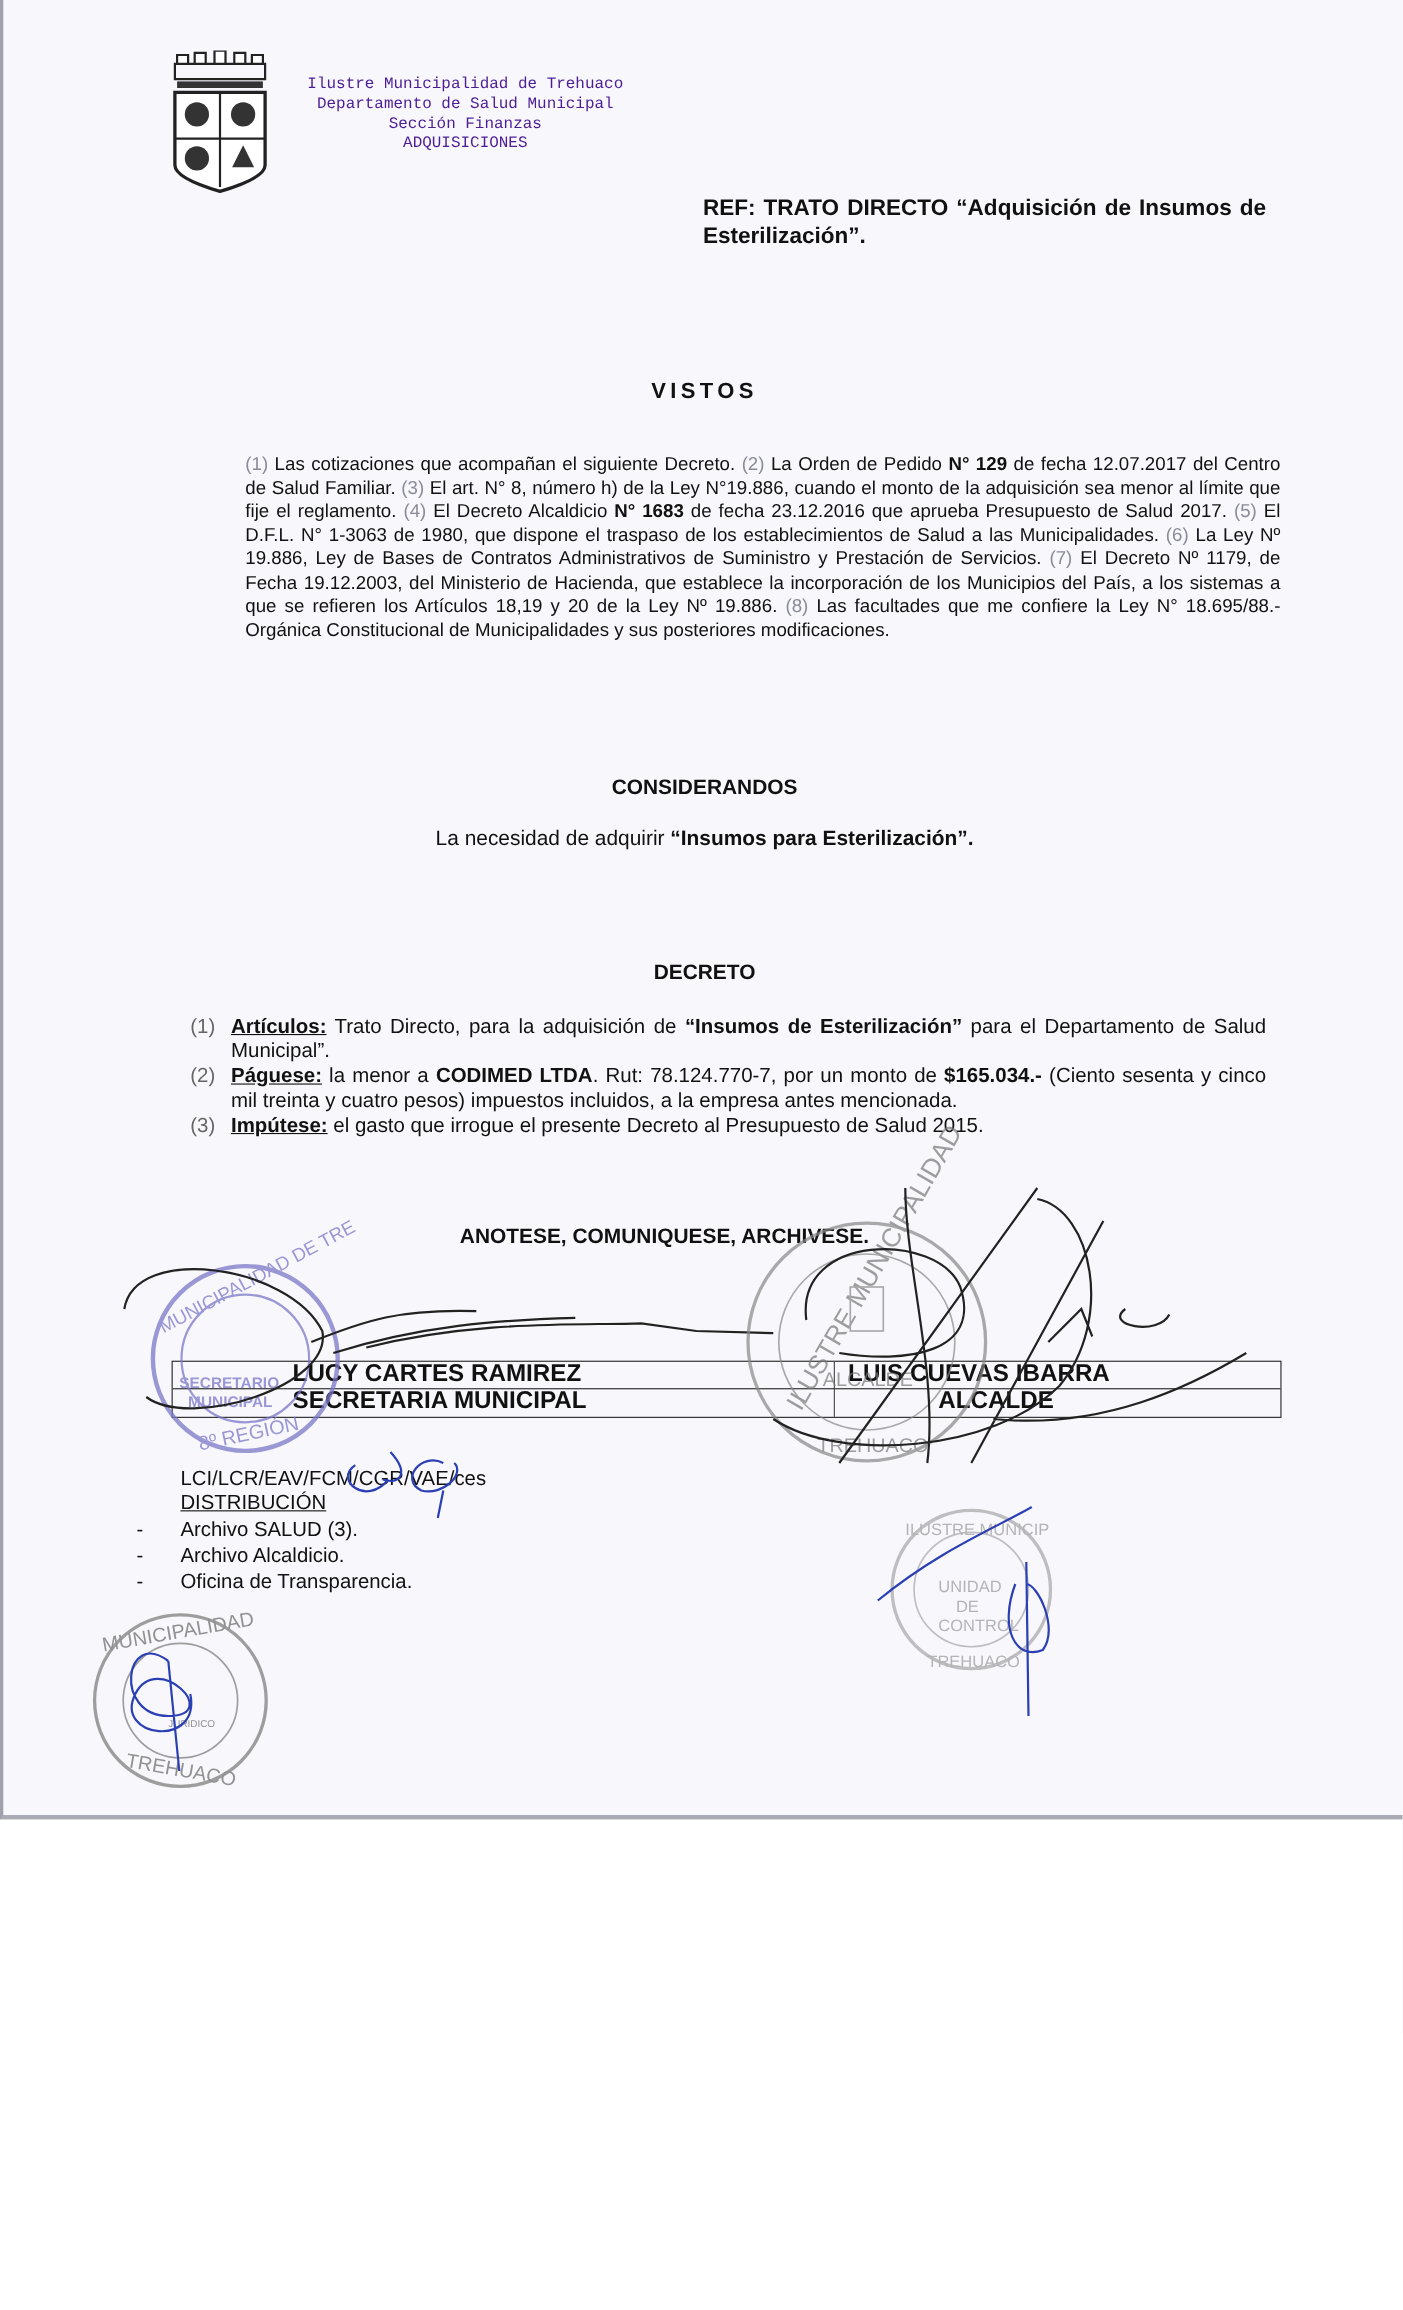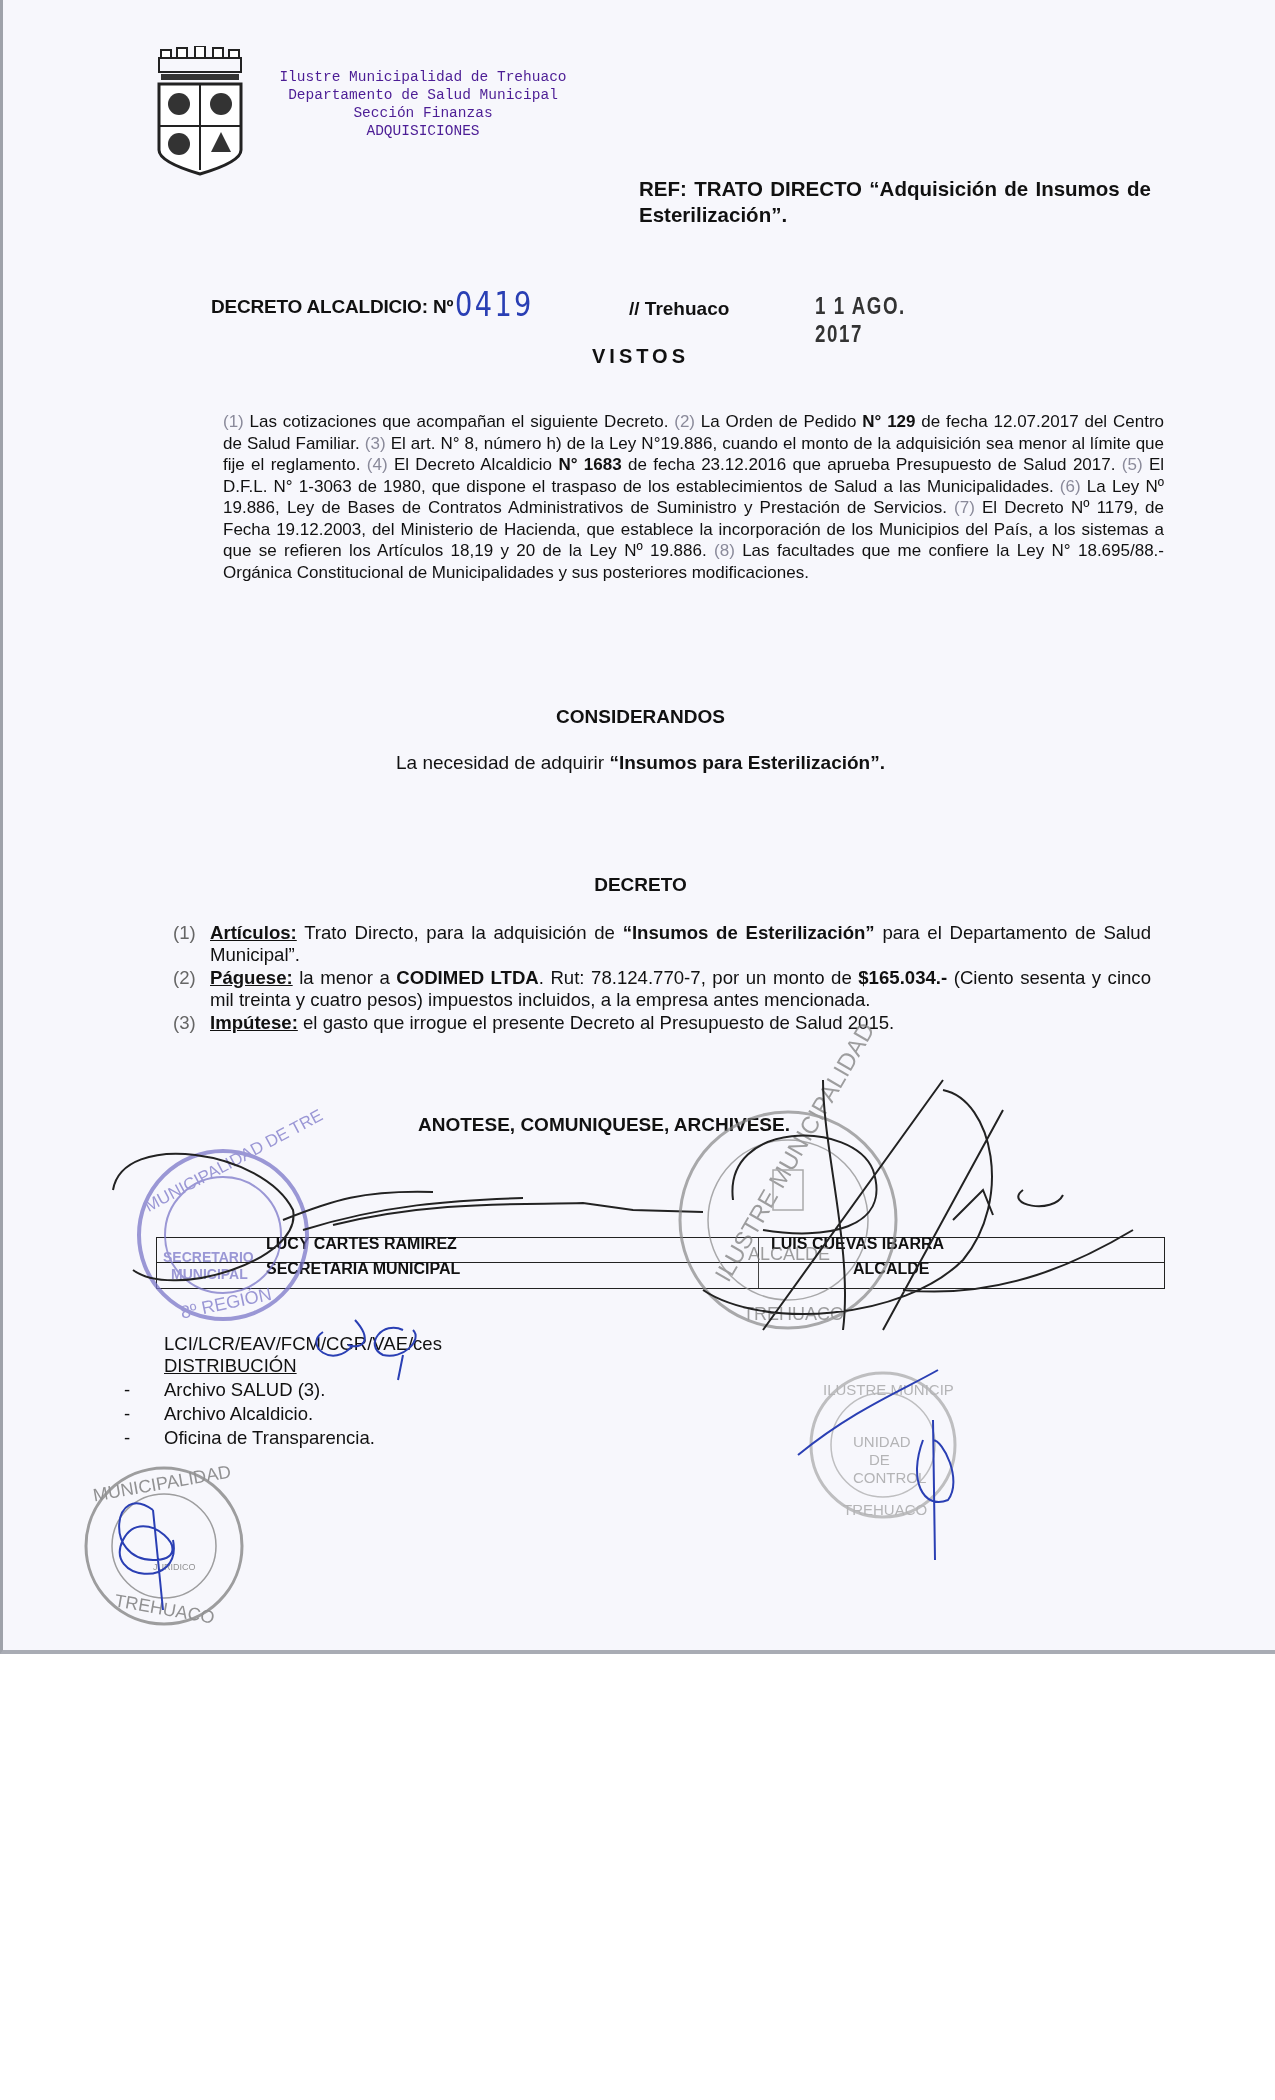--- a/index.html
+++ b/index.html
@@ -61,21 +61,21 @@
     .decreto-items .kw { font-weight: bold; text-decoration: underline; }
     b { font-weight: bold; }
     .anotese { position: absolute; left: 415px; top: 1114px; font-weight: bold; font-size: 19px; }
     .sig-table {
       position: absolute; left: 153px; top: 1237px; width: 1007px; height: 50px;
       border-top: 1.5px solid #222; border-bottom: 1.5px solid #222;
       border-left: 1.5px solid #222; border-right: 1.5px solid #222;
     }
     .sig-table .mid { position: absolute; left: 0; right: 0; top: 24px; border-top: 1.5px solid #222; }
     .sig-table .div { position: absolute; left: 601px; top: 0; bottom: 0; border-left: 1px solid #444; }
-    .sig-name, .sig-role { position: absolute; font-weight: bold; font-size: 16px; }
+    .sig-name, .sig-role { position: absolute; font-weight: bold; font-size: 22px; }
     .sig-left-name { left: 263px; top: 1235px; }
     .sig-left-role { left: 263px; top: 1260px; }
     .sig-right-name { left: 768px; top: 1235px; }
     .sig-right-role { left: 850px; top: 1260px; }
     .initials { position: absolute; left: 161px; top: 1333px; font-size: 18.5px; }
     .dist-title { position: absolute; left: 161px; top: 1355px; font-size: 18.5px; text-decoration: underline; }
     .dist-list { position: absolute; left: 121px; top: 1378px; font-size: 18.5px; line-height: 24px; margin: 0; padding: 0; list-style: none; }
     .dist-list li { position: relative; padding-left: 40px; }
     .dist-list li::before { content: "-"; position: absolute; left: 0; }
     .overlay { position: absolute; left: 0; top: 0; width: 1275px; height: 1650px; pointer-events: none; }
@@ -100,26 +100,20 @@
 
   <div class="letterhead">
     <div>Ilustre Municipalidad de Trehuaco</div>
     <div>Departamento de Salud Municipal</div>
     <div>Sección Finanzas</div>
     <div>ADQUISICIONES</div>
   </div>
 
   <div class="ref">REF: TRATO DIRECTO “Adquisición de Insumos de Esterilización”.</div>
 
-  <div class="decree-line">
-    <span class="lbl">DECRETO ALCALDICIO: Nº</span>
-    <span class="num">0419</span>
-    <span class="place">// Trehuaco</span>
-    <span class="date">1 1 AGO. 2017</span>
-  </div>
 
   <div class="section-head vistos">VISTOS</div>
 
   <div class="body-text vistos-body">
     <span class="enum">(1)</span><span> Las cotizaciones que acompañan el siguiente Decreto. </span><span class="enum">(2)</span><span> La Orden de Pedido </span><b>N° 129</b><span> de fecha 12.07.2017 del Centro de Salud Familiar. </span><span class="enum">(3)</span><span> El art. N° 8, número h) de la Ley N°19.886, cuando el monto de la adquisición sea menor al límite que fije el reglamento. </span><span class="enum">(4)</span><span>  El Decreto Alcaldicio </span><b>N° 1683</b><span> de fecha 23.12.2016 que aprueba Presupuesto de Salud 2017. </span><span class="enum">(5)</span><span>  El D.F.L. N° 1-3063 de 1980, que dispone el traspaso de los establecimientos de Salud  a las Municipalidades. </span><span class="enum">(6)</span><span> La Ley Nº 19.886, Ley de Bases de Contratos Administrativos de Suministro y Prestación de Servicios. </span><span class="enum">(7)</span><span>  El Decreto Nº 1179, de Fecha 19.12.2003, del Ministerio de Hacienda, que establece la incorporación de los Municipios del País, a los sistemas a que se refieren los Artículos 18,19 y 20 de la Ley Nº 19.886. </span><span class="enum">(8)</span><span> Las facultades que me confiere la Ley N° 18.695/88.-  Orgánica Constitucional de Municipalidades y sus posteriores modificaciones.</span>
   </div>
 
   <div class="section-head considerandos">CONSIDERANDOS</div>
   <div class="consid-text"><span>La necesidad de adquirir </span><b>“Insumos para Esterilización”.</b></div>
 

